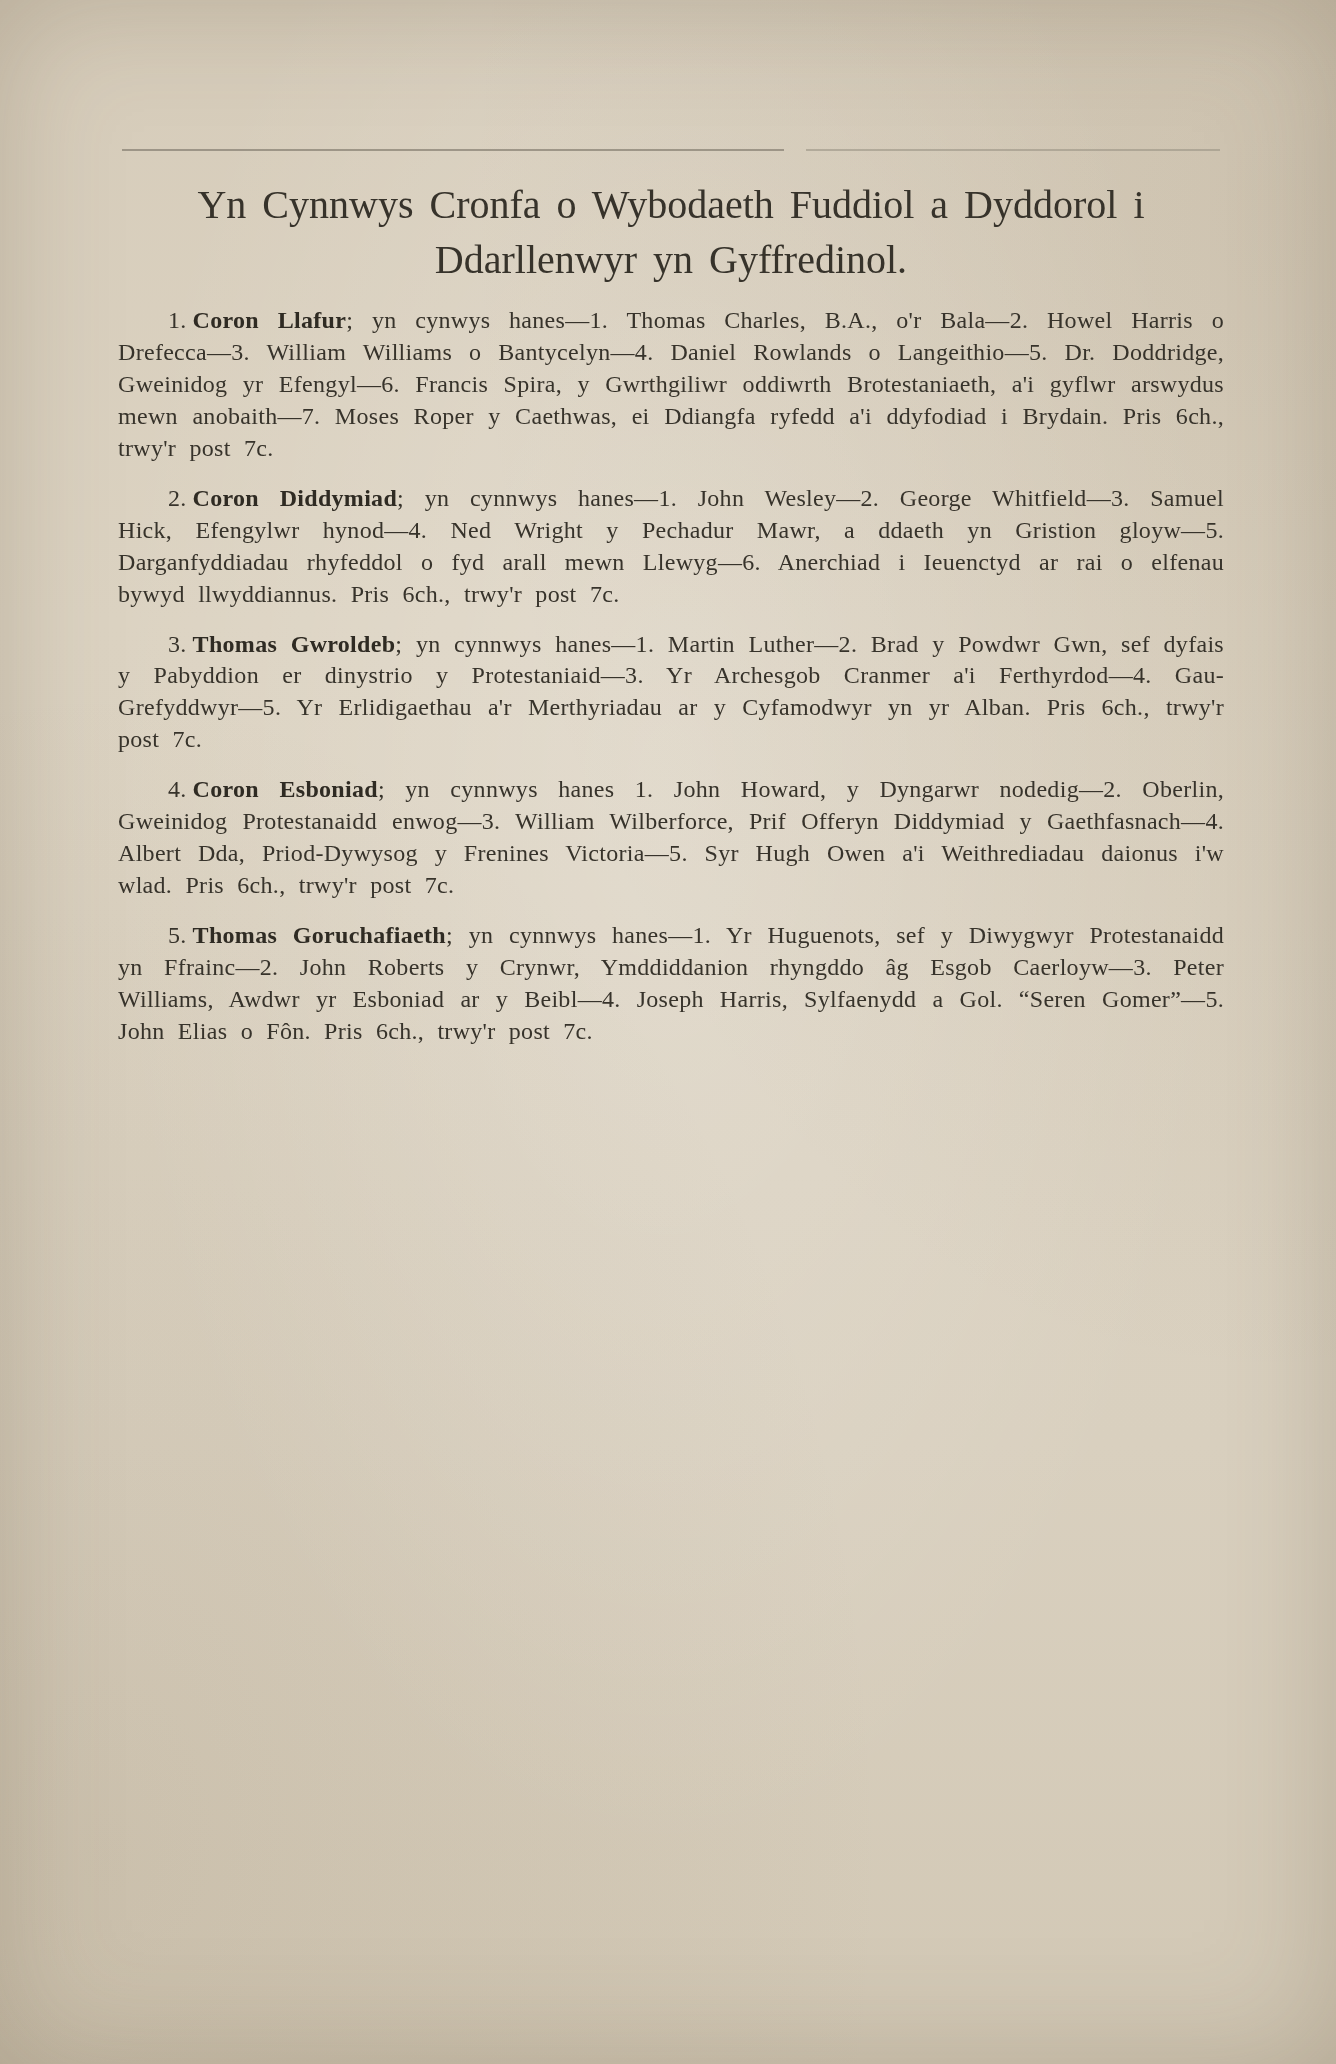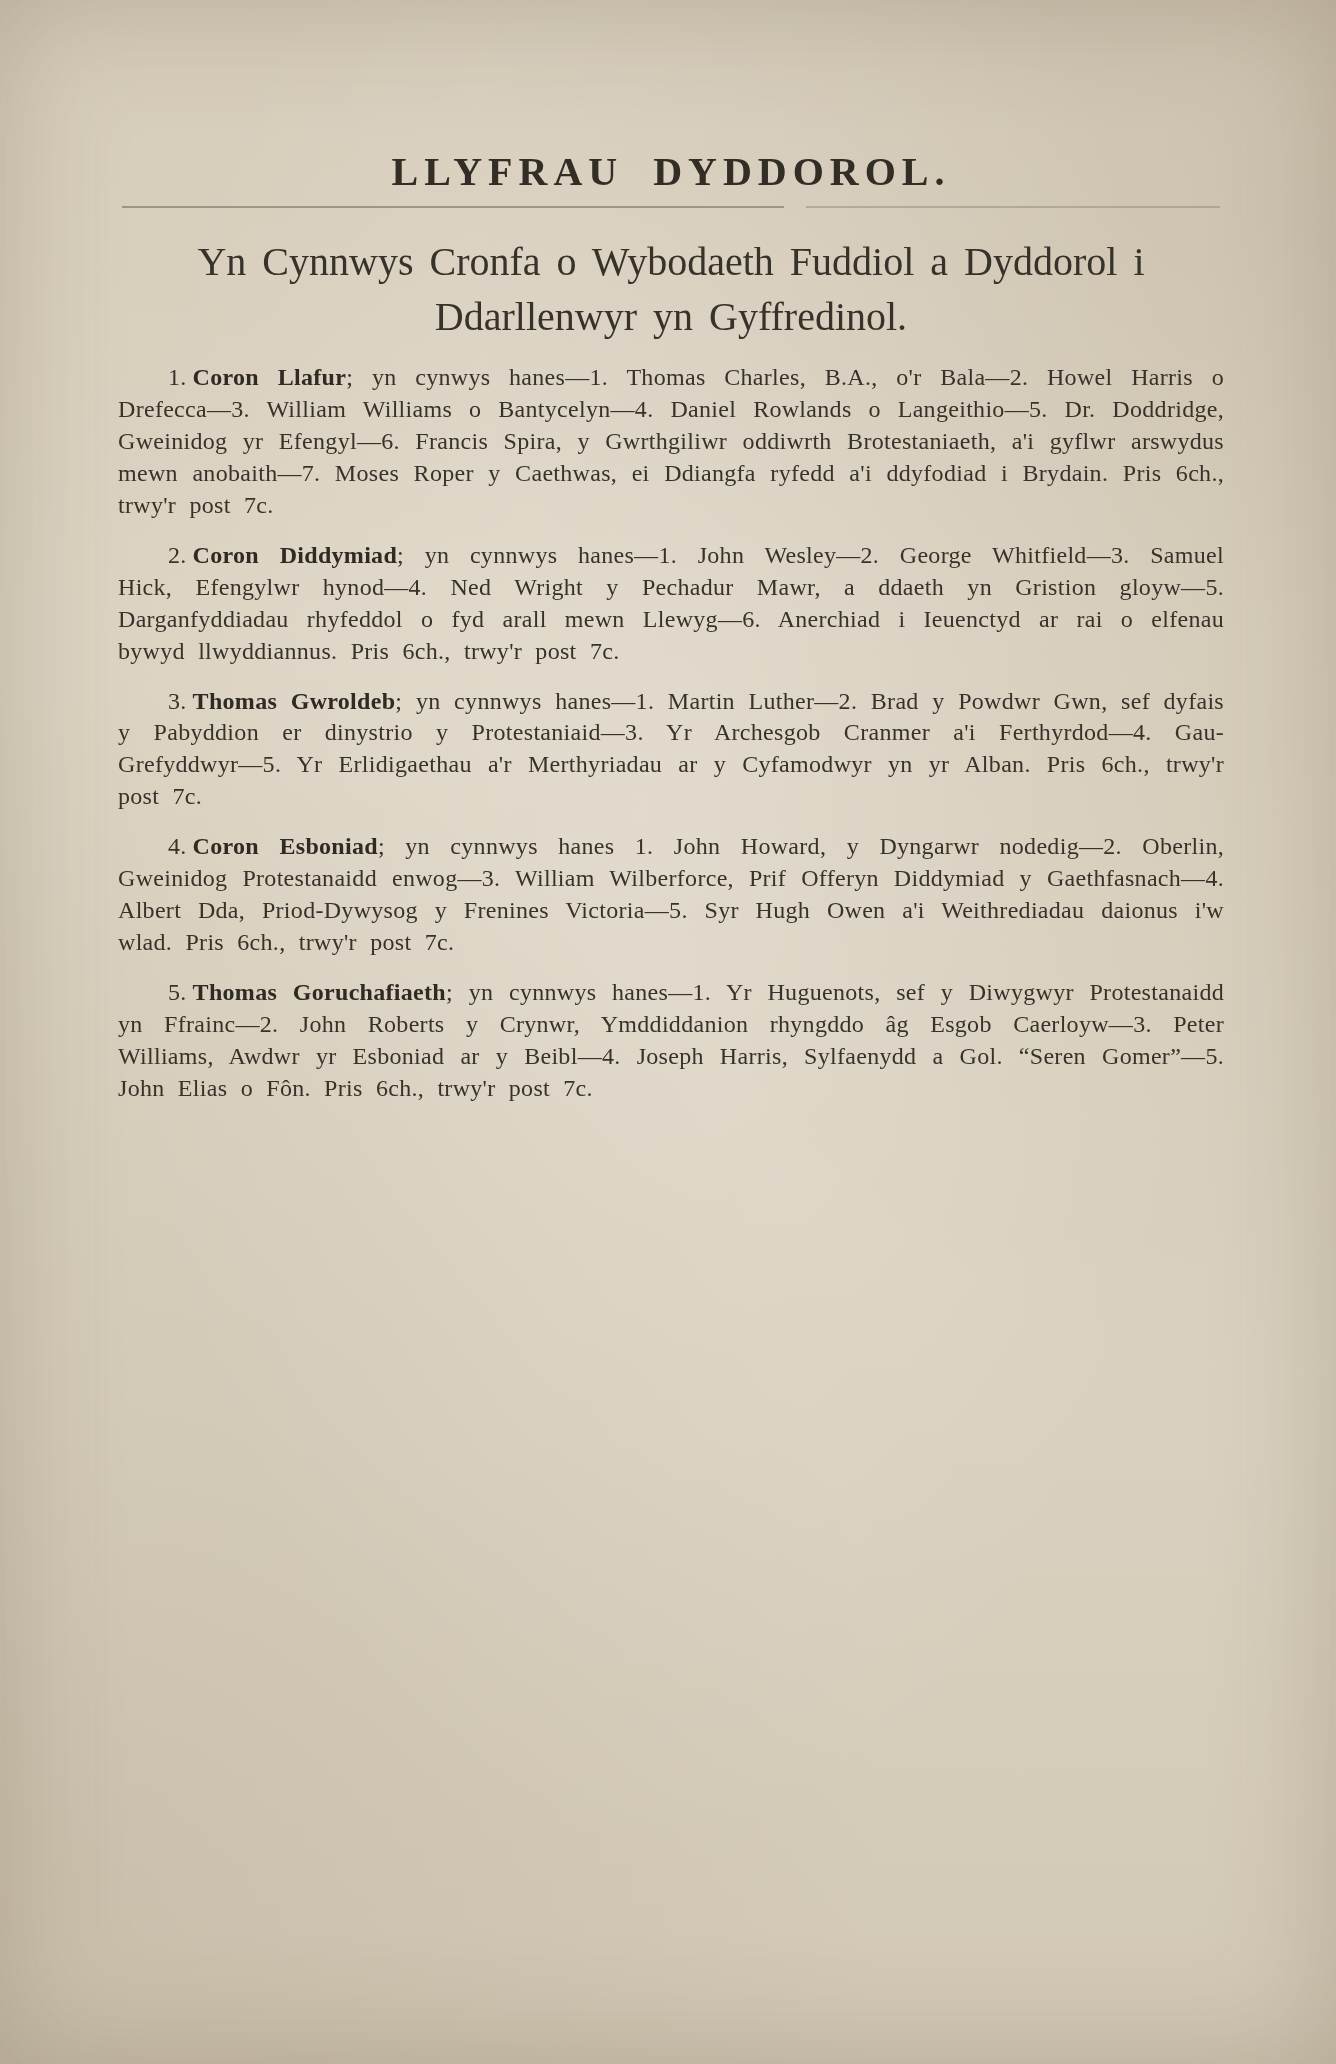--- a/index.html
+++ b/index.html
@@ -71,21 +71,20 @@
     text-indent:50px;
   }
   .item b{color:#2f2b23;}
   .item .num{padding-right:6px;}
 </style>
 </head>
 <body>
 
 <div class="paper">
 
-  <h1 class="title">LLYFRAU DYDDOROL.</h1>
 
   <div class="rule">
     <div class="seg-l"></div>
     <div class="seg-r"></div>
   </div>
 
 
 
   <p class="desc">Yn Cynnwys Cronfa o Wybodaeth Fuddiol a Dyddorol i Ddarllenwyr yn Gyffredinol.</p>
 

